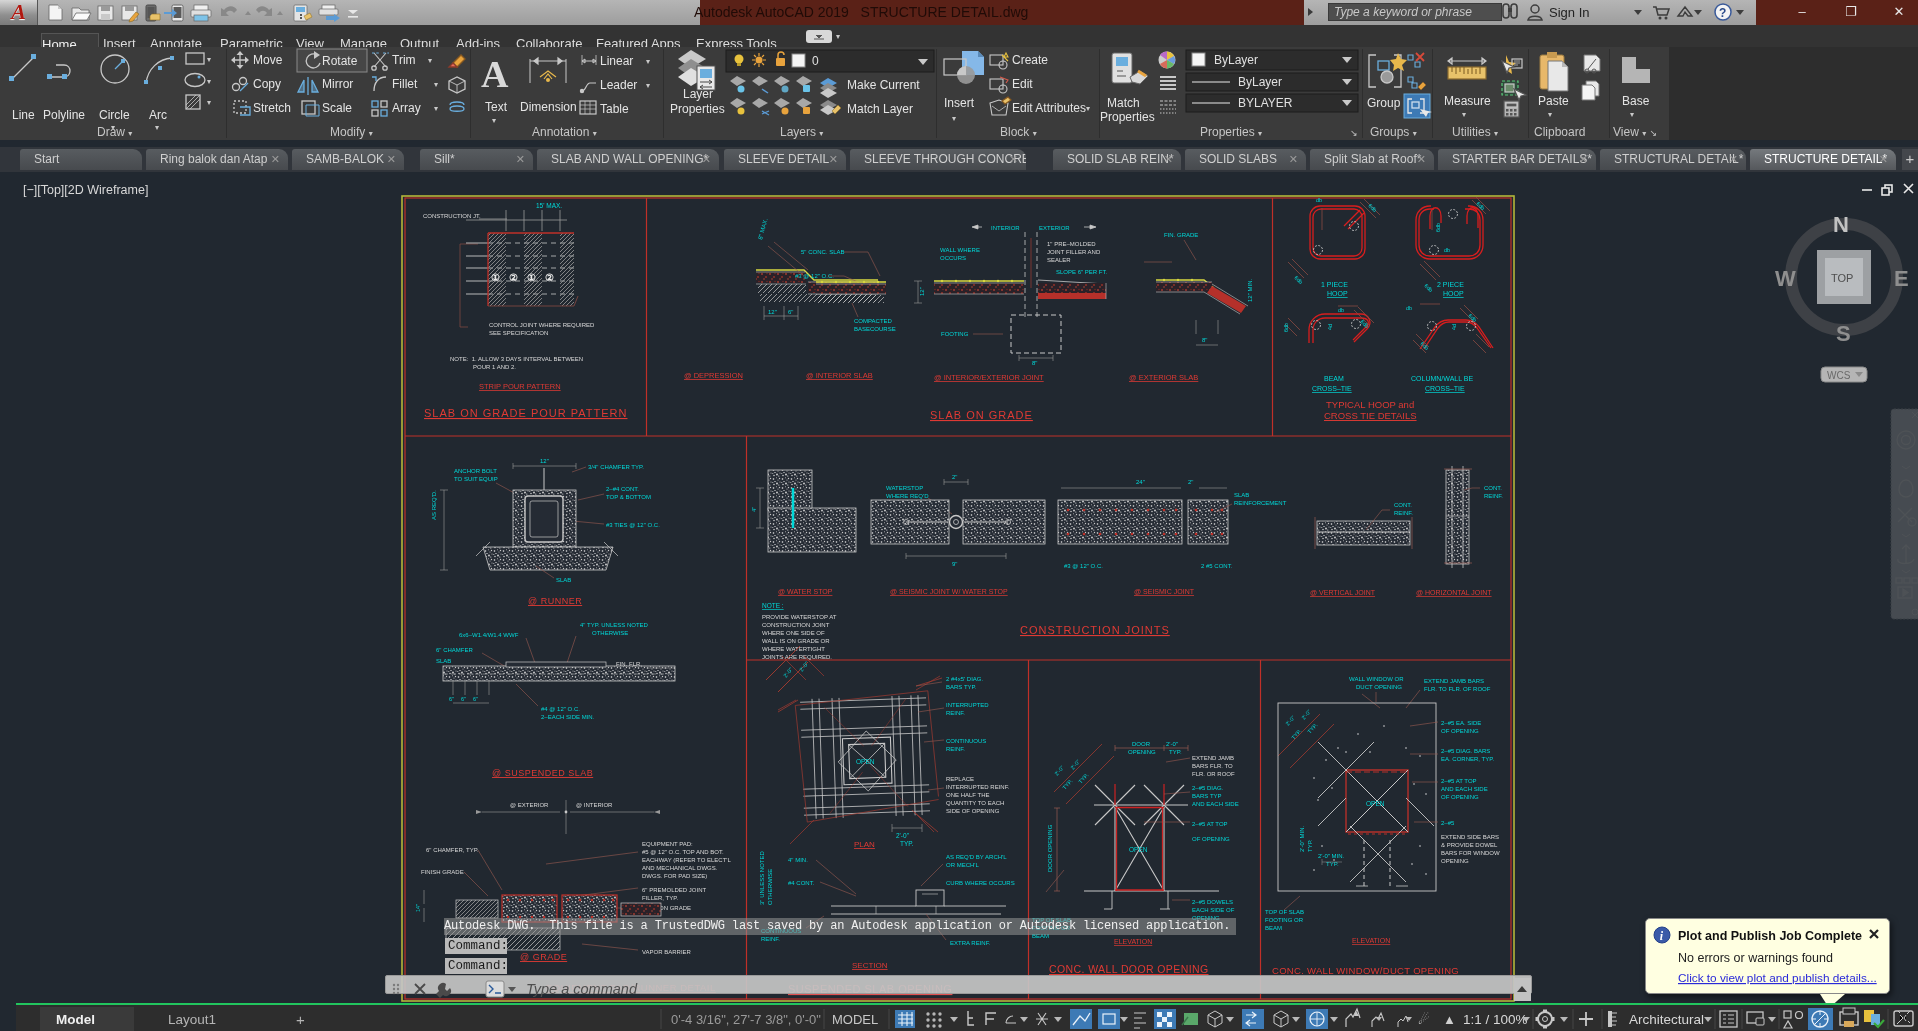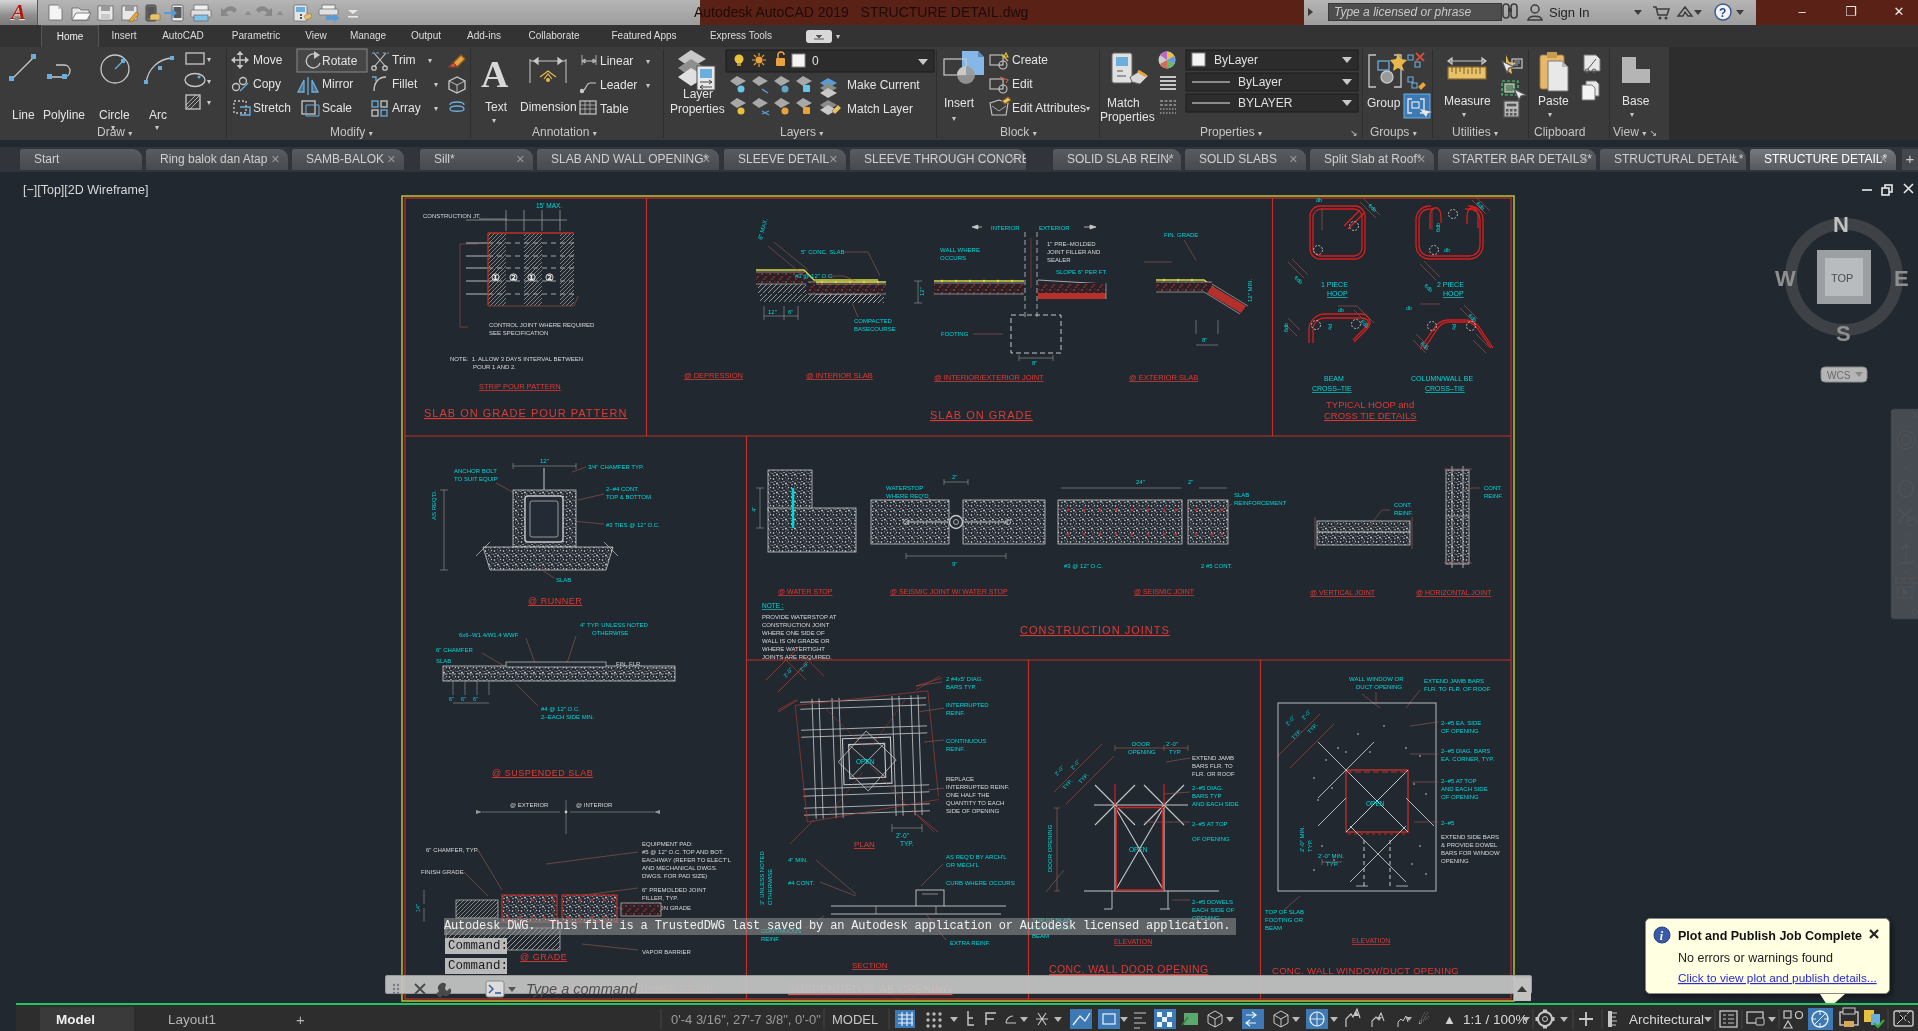--- a/index.html
+++ b/index.html
@@ -6,21 +6,21 @@
 .abs{position:absolute}
 #titlebar{position:absolute;left:0;top:0;width:1918px;height:25px;background:#5a2117}
 #alogo{position:absolute;left:0;top:0;width:38px;height:25px;background:linear-gradient(#d6d6d6,#8f8f8f 60%,#7a7a7a);border-right:1px solid #555;text-align:center}
 #alogo span{font-family:"Liberation Serif",serif;font-weight:bold;font-style:italic;font-size:22px;color:#b01810;line-height:24px;text-shadow:0 1px 1px #fff}
 #qat{position:absolute;left:38px;top:0;width:662px;height:25px;background:linear-gradient(#b5b5b5,#9d9d9d)}
 #infocenter{position:absolute;left:1304px;top:0;width:452px;height:25px;background:linear-gradient(#b5b5b5,#9d9d9d)}
 #searchbox{position:absolute;left:24px;top:3px;width:174px;height:18px;background:#4e4e4e;border:1px solid #3a3a3a;color:#c9c9c9;font-style:italic;font-size:12px;line-height:17px;padding-left:5px}
 .winbtn{position:absolute;top:0;color:#e8e8e8;font-size:13px;width:40px;text-align:center;line-height:24px}
 #titletext{position:absolute;left:694px;top:4px;width:530px;color:#200b07;font-size:14px}
 #ribbontabs{position:absolute;left:0;top:25px;width:1918px;height:22px;background:#333333}
-.rtab{position:absolute;top:0;height:22px;color:#dcdcdc;font-size:10px;line-height:22px;text-align:center}
+.rtab{position:absolute;top:8px;height:22px;color:#dcdcdc;font-size:13px;line-height:22px;text-align:left}
 .rtab.active{background:#3b3b3b;color:#f0f0f0;border:1px solid #555;border-bottom:none}
 #ribbon{position:absolute;left:0;top:47px;width:1918px;height:93px;background:#3b3b3b}
 #ribbonright{position:absolute;left:1669px;top:0;width:249px;height:93px;background:#2d2d2d}
 #filetabs{position:absolute;left:0;top:147px;width:1918px;height:25px;background:#31353b}
 .ftab{position:absolute;top:2px;height:21px;background:linear-gradient(#585c60,#474a4e);border-radius:3px 9px 0 0;color:#cfcfcf;font-size:12px;line-height:21px;padding-left:14px;padding-right:20px;white-space:nowrap;overflow:hidden}
 .ftab .x{color:#9a9a9a;font-size:11px;position:absolute;right:8px;top:0}
 .ftab.active{background:linear-gradient(#75797d,#55585c);color:#ffffff}
 #canvas{position:absolute;left:16px;top:172px;width:1918px;height:831px;background:#212830}
 #statusbar{position:absolute;left:16px;top:1003px;width:1918px;height:28px;background:#2d2d2d;border-top:2px solid #22c55e}
 .mono{font-family:"Liberation Mono",monospace}
@@ -71,21 +71,21 @@
         <rect x="281" y="9" width="19" height="6" rx="1" fill="#e0e0e0" stroke="#666" stroke-width="0.7"></rect>
         <path d="M288 16h8v-2l6 4-6 4v-2h-8z" fill="#5b9bd5"></path>
 
 <path d="M310 10h10l-5 4z" fill="#e8e8e8"></path>
         <rect x="310" y="16" width="10" height="1.6" fill="#e8e8e8"></rect>
 </svg>
 </div>
 <div id="alogo"><span>A</span></div>
 <div id="titletext">Autodesk AutoCAD 2019&nbsp;&nbsp;&nbsp;STRUCTURE DETAIL.dwg</div>
 <div id="infocenter">
-  <div id="searchbox">Type a licensed or phrase</div>
+  <div id="searchbox">Type a keyword or phrase</div>
   <svg class="abs" style="left:0;top:0" width="452" height="25">
   <path d="M4 8l5 4-5 4z" fill="#3a3a3a"></path>
 
   <path d="M199 7a3 3 0 016 0v8a3 3 0 01-6 0zM207 7a3 3 0 016 0v8a3 3 0 01-6 0z" fill="none" stroke="#3d3d3d" stroke-width="1.6"></path>
         <rect x="204" y="8" width="4" height="4" fill="#3d3d3d"></rect>
 
   <circle cx="231" cy="9" r="4" fill="none" stroke="#3d3d3d" stroke-width="1.5"></circle>
         <path d="M224 20c1-5 13-5 14 0z" fill="none" stroke="#3d3d3d" stroke-width="1.5"></path>
   <text x="245" y="17" font-size="13" fill="#222">Sign In</text>
   <path d="M330 10l4 5 4-5z" fill="#3d3d3d"></path>
@@ -103,21 +103,21 @@
   </svg>
 </div>
 <div class="winbtn" style="left:1782px">–</div>
 <div class="winbtn" style="left:1831px">❐</div>
 <div class="winbtn" style="left:1879px">✕</div>
 </div>
 
 <div id="ribbontabs">
 <div class="rtab active" style="left:41px;width:58px">Home</div>
 <div class="rtab" style="left:103px;width:42px">Insert</div>
-<div class="rtab" style="left:150px;width:66px">AutoCAD</div>
+<div class="rtab" style="left:150px;width:66px">Annotate</div>
 <div class="rtab" style="left:220px;width:72px">Parametric</div>
 <div class="rtab" style="left:296px;width:40px">View</div>
 <div class="rtab" style="left:340px;width:56px">Manage</div>
 <div class="rtab" style="left:400px;width:52px">Output</div>
 <div class="rtab" style="left:456px;width:56px">Add-ins</div>
 <div class="rtab" style="left:516px;width:76px">Collaborate</div>
 <div class="rtab" style="left:596px;width:96px">Featured Apps</div>
 <div class="rtab" style="left:696px;width:90px">Express Tools</div>
 <div style="position:absolute;left:806px;top:5px;width:26px;height:13px;background:#d8d8d8;border-radius:3px;text-align:center"><svg width="14" height="9">
         <path d="M2 4h10M4 0l3 3 3-3z" stroke="#555" fill="#555" stroke-width="1"></path>

